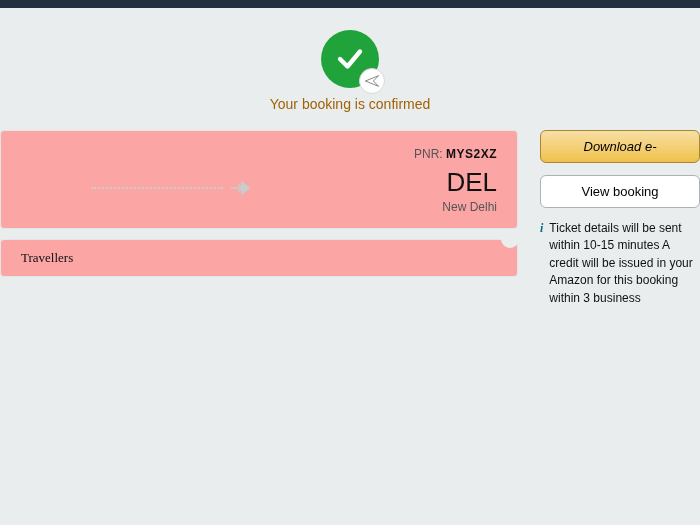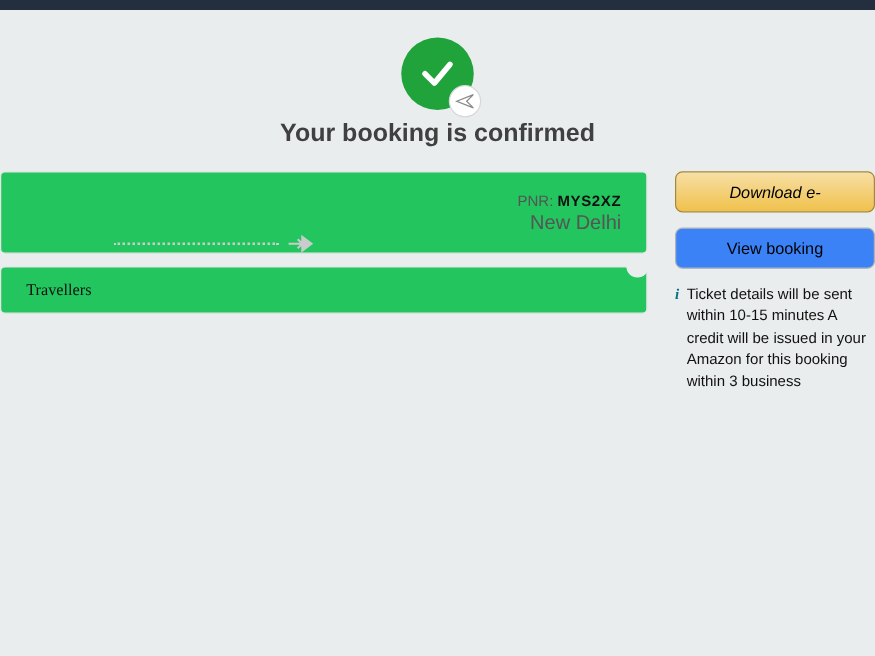--- a/index.html
+++ b/index.html
@@ -33,50 +33,50 @@
       position: absolute;
       right: -6px; bottom: -6px;
       width: 26px; height: 26px;
       background: #fff;
       border: 1px solid #d5d9d9;
       border-radius: 50%;
       display: flex; align-items: center; justify-content: center;
     }
     .plane-bubble svg { width: 16px; height: 16px; }
     .confirm-text {
-      color: #404040;
-      font-size: 20px;
-      font-weight: 700;
+      color: #a16207;
+      font-size: 14px;
+      font-weight: 400;
     }
     .body-row {
       display: flex;
       gap: 22px;
       padding: 0;
     }
     .left-col { flex: 1 1 auto; }
     .right-col { flex: 0 0 160px; padding-right:0; }
     .card {
-      background: #22c55e;
+      background: #fca5a5;
       border: 1px solid #e3e6e6;
       border-radius: 4px;
       position: relative;
     }
     .flight-card { padding: 16px 20px 14px; }
     .pnr-line { text-align: right; font-size: 12px; color: #555; }
     .pnr-line b { color: #111; font-weight: 700; letter-spacing: .5px; }
     .dest-code {
       text-align: right;
       font-size: 26px;
       font-weight: 500;
       color: #111;
       margin-top: 6px;
     }
     .dest-city {
       text-align: right;
-      font-size: 16px;
+      font-size: 12px;
       color: #555;
       margin-top: 2px;
     }
     .route {
       position: absolute;
       left: 90px;
       top: 48px;
       width: 160px;
       height: 20px;
     }
@@ -104,21 +104,21 @@
       border-radius: 50%;
     }
     .btn {
       display: block;
       width: 100%;
       text-align: center;
       font-size: 13px;
       padding: 8px 4px;
       border-radius: 6px;
       border: 1px solid #adb1b8;
-      background: #3b82f6;
+      background: #ffffff;
       cursor: pointer;
       margin-bottom: 12px;
       white-space: nowrap;
       overflow: hidden;
     }
     .btn.primary {
       background: linear-gradient(#f7dfa5, #f0c14b);
       border-color: #a88734;
       font-style: italic;
     }
@@ -161,20 +161,21 @@
     <div class="card flight-card">
       <div class="pnr-line">
         <span>PNR:</span>
         <b>MYS2XZ</b>
       </div>
       <div class="route">
         <svg viewBox="0 0 24 24">
           <path d="M2 12 H14 M14 12 L10 8 M14 12 L10 16 M14 6 L22 12 L14 18 Z" stroke="#c9cccc" stroke-width="1.8" fill="#c9cccc"></path>
         </svg>
       </div>
+      <div class="dest-code">DEL</div>
       <div class="dest-city">New Delhi</div>
     </div>
     <div class="card trav-card">
       <span>Travellers</span>
     </div>
   </div>
 
   <div class="right-col">
     <button class="btn primary">Download e-</button>
     <button class="btn">View booking</button>

